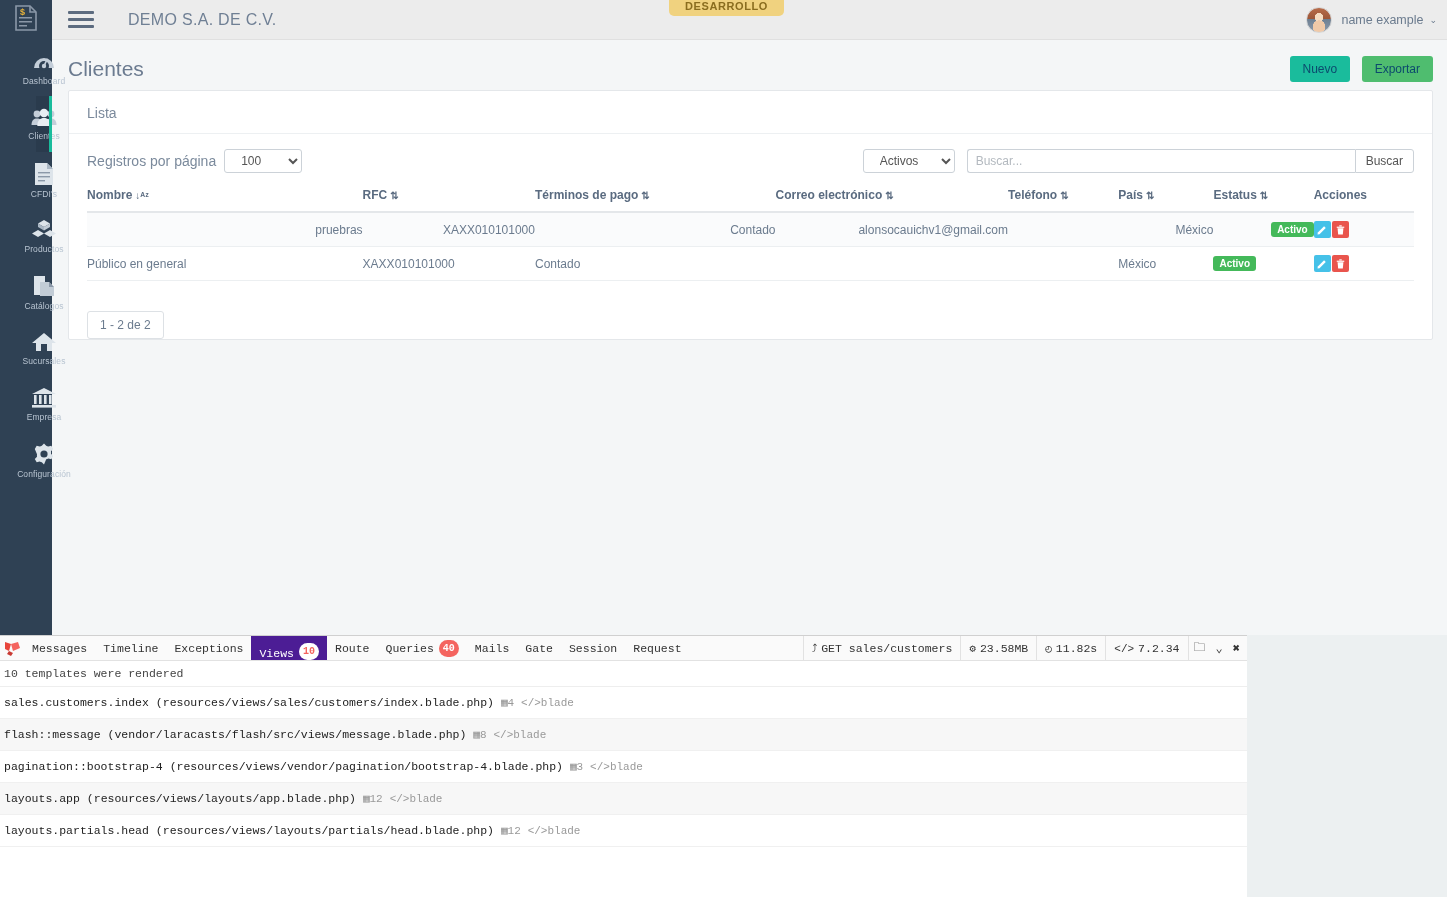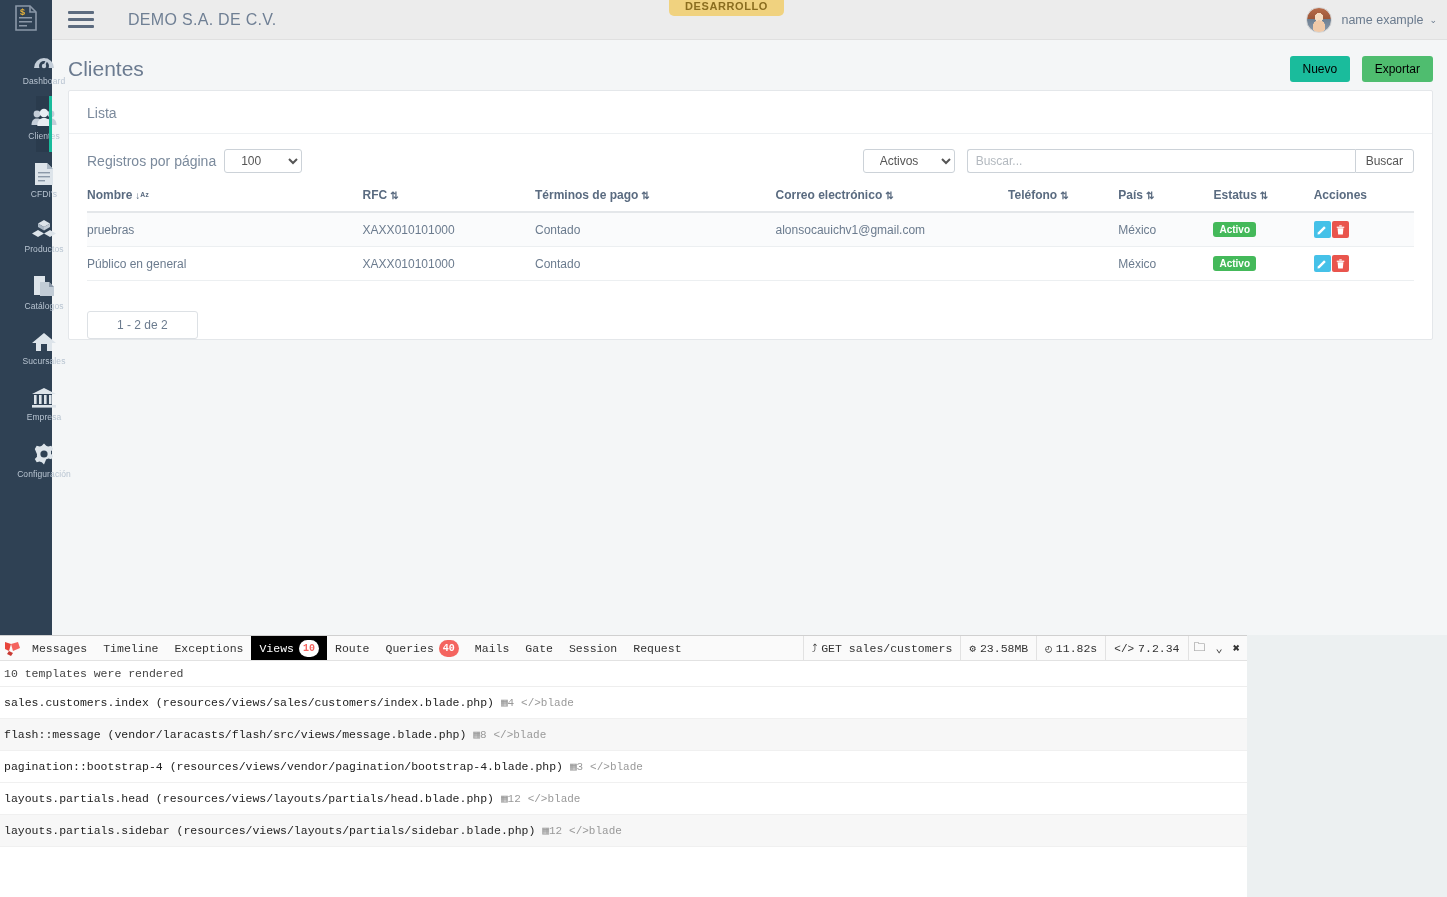--- a/index.html
+++ b/index.html
@@ -108,21 +108,21 @@
   #page-head {
     display: flex; align-items: center; justify-content: space-between;
     padding: 16px 14px 8px 16px;
   }
   #page-title {
     font-size: 21px; color: #6b7b90; font-weight: normal;
     margin: 0;
   }
   .btn {
     border: none; border-radius: 3px;
-    color: #000000; font-size: 12px;
+    color: #0c4a6e; font-size: 12px;
     padding: 6px 13px; cursor: pointer;
     font-family: "Liberation Sans", sans-serif;
   }
   .btn-teal { background: #1abc9c; margin-right: 7px; }
   .btn-green { background: #4fbd6f; }
 
   
   #card {
     margin: 0 14px 0 16px;
     background: #fff;
@@ -181,21 +181,21 @@
     border-bottom: 2px solid #e4e7ea;
     white-space: nowrap;
     cursor: pointer;
   }
   .sort-ic { font-size: 10px; margin-left: 3px; color: #5a6b80; }
   tbody td {
     font-size: 12px; color: #6b7b8e;
     padding: 8px 0;
     border-bottom: 1px solid #eceff1;
   }
-  tbody tr.striped td { background: #fafbfc; }
+  tbody tr.striped td { background: #fafbfc; text-align: right; }
   .c-nombre { width: 275px; }
   .c-rfc { width: 172px; }
   .c-term { width: 240px; }
   .c-mail { width: 232px; }
   .c-tel { width: 110px; }
   .c-pais { width: 95px; }
   .c-est { width: 100px; }
   .c-acc { width: 100px; }
   .badge-activo {
     display: inline-block;
@@ -209,21 +209,21 @@
     display: flex; align-items: center; justify-content: center;
     border-radius: 2px; cursor: pointer;
   }
   .act-edit { background: #45c1e8; margin-right: 1px; }
   .act-del { background: #e9554d; }
 
   #pager {
     margin: 30px 0 0 0;
     display: inline-block;
     border: 1px solid #dde1e5; border-radius: 3px;
-    padding: 6px 29px;
+    padding: 6px 12px;
     font-size: 12px; color: #6b7b8e;
     background: #fff;
     cursor: pointer;
   }
 
   
   #debugbar {
     position: absolute; left: 0; top: 635px;
     width: 1247px; height: 262px;
     background: #fff;
@@ -240,21 +240,21 @@
   #db-logo {
     width: 24px; display: flex; align-items: center; justify-content: center;
   }
   .db-tab {
     display: flex; align-items: center;
     padding: 0 8px;
     font-family: "Liberation Mono", monospace;
     font-size: 11.5px; color: #333;
     cursor: pointer;
   }
-  .db-tab.active { background: #000000; color: #fff; }
+  .db-tab.active { background: #4c1d95; color: #fff; align-items: flex-end; }
   .db-badge {
     display: inline-flex; align-items: center; justify-content: center;
     min-width: 17px; height: 17px;
     border-radius: 9px; margin-left: 5px;
     font-size: 10px; font-weight: bold;
     padding: 0 4px;
   }
   .db-badge.on-red { background: #fff; color: #f4645f; }
   .db-badge.red { background: #f4645f; color: #fff; }
   #db-stats {
@@ -620,25 +620,25 @@
     <span>(vendor/laracasts/flash/src/views/message.blade.php)</span>
     <span class="db-meta">▦</span><span class="db-meta">8</span>
     <span class="db-meta">&lt;/&gt;</span><span class="db-meta">blade</span>
   </div>
   <div class="db-row">
     <span>pagination::bootstrap-4</span>
     <span>(resources/views/vendor/pagination/bootstrap-4.blade.php)</span>
     <span class="db-meta">▦</span><span class="db-meta">3</span>
     <span class="db-meta">&lt;/&gt;</span><span class="db-meta">blade</span>
   </div>
+  <div class="db-row alt">
+    <span>layouts.app</span>
+    <span>(resources/views/layouts/app.blade.php)</span>
+    <span class="db-meta">▦</span><span class="db-meta">12</span>
+    <span class="db-meta">&lt;/&gt;</span><span class="db-meta">blade</span>
+  </div>
   <div class="db-row">
     <span>layouts.partials.head</span>
     <span>(resources/views/layouts/partials/head.blade.php)</span>
     <span class="db-meta">▦</span><span class="db-meta">12</span>
     <span class="db-meta">&lt;/&gt;</span><span class="db-meta">blade</span>
   </div>
-  <div class="db-row alt">
-    <span>layouts.partials.sidebar</span>
-    <span>(resources/views/layouts/partials/sidebar.blade.php)</span>
-    <span class="db-meta">▦</span><span class="db-meta">12</span>
-    <span class="db-meta">&lt;/&gt;</span><span class="db-meta">blade</span>
-  </div>
 </div>
 
 </body></html>

